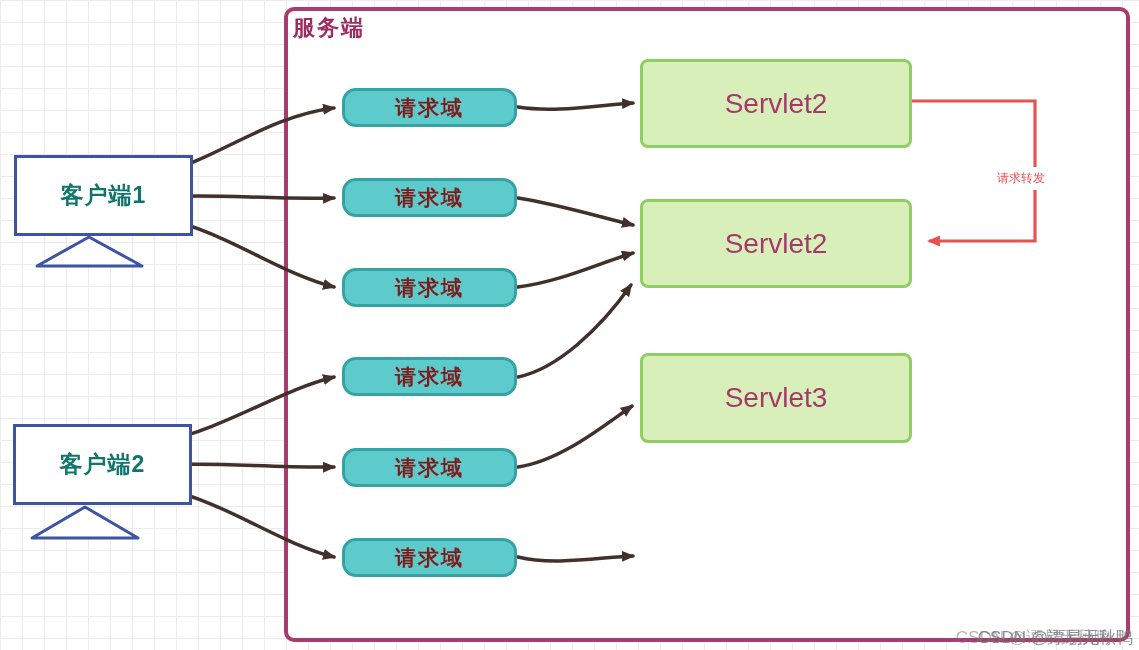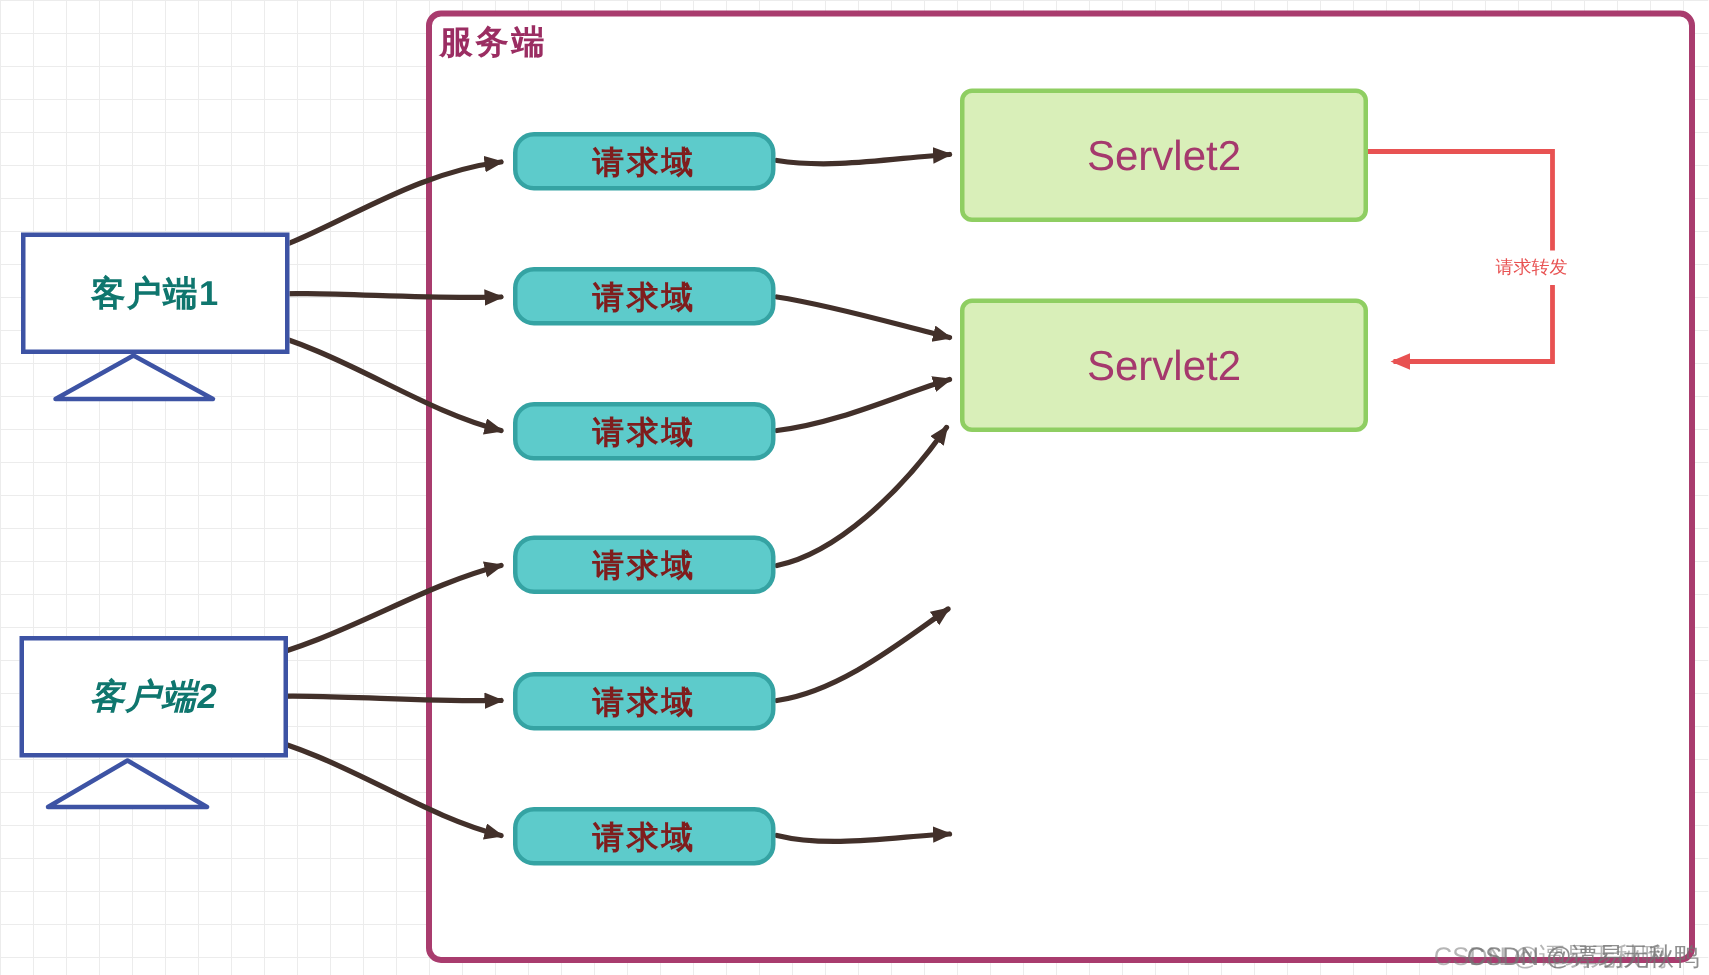--- a/index.html
+++ b/index.html
@@ -55,21 +55,21 @@
   .client-box {
     width: 179px; height: 81px;
     background: #ffffff;
     border: 3px solid #3d53a4;
     color: #0f766e;
     font-size: 23px;
     font-weight: bold;
     letter-spacing: 1px;
   }
   .client-1 { left: 14px; top: 155px; }
-  .client-2 { left: 13px; top: 424px; font-style: italic; }
+  .client-2 { left: 13px; top: 424px; }
 
   .scope-pill {
     left: 342px;
     width: 175px; height: 39px;
     background: #5dcbcb;
     border: 3px solid #35a3a3;
     border-radius: 14px;
     color: #7f1d1d;
     font-size: 21px;
     font-weight: bold;
@@ -187,20 +187,23 @@
   <div class="node scope-pill scope-6">
     <span>请求域</span>
   </div>
 
   <div class="node servlet-box servlet-1">
     <span>Servlet2</span>
   </div>
   <div class="node servlet-box servlet-2">
     <span>Servlet2</span>
   </div>
+  <div class="node servlet-box servlet-3">
+    <span>Servlet3</span>
+  </div>
 
   <div class="forward-label">请求转发</div>
 
   <div class="watermark">
     <span class="wm-b">CSDN @谭易无秋鸭</span>
     <span class="wm-a">CSDN @谭易无秋鸭</span>
   </div>
 
 </div>
 

